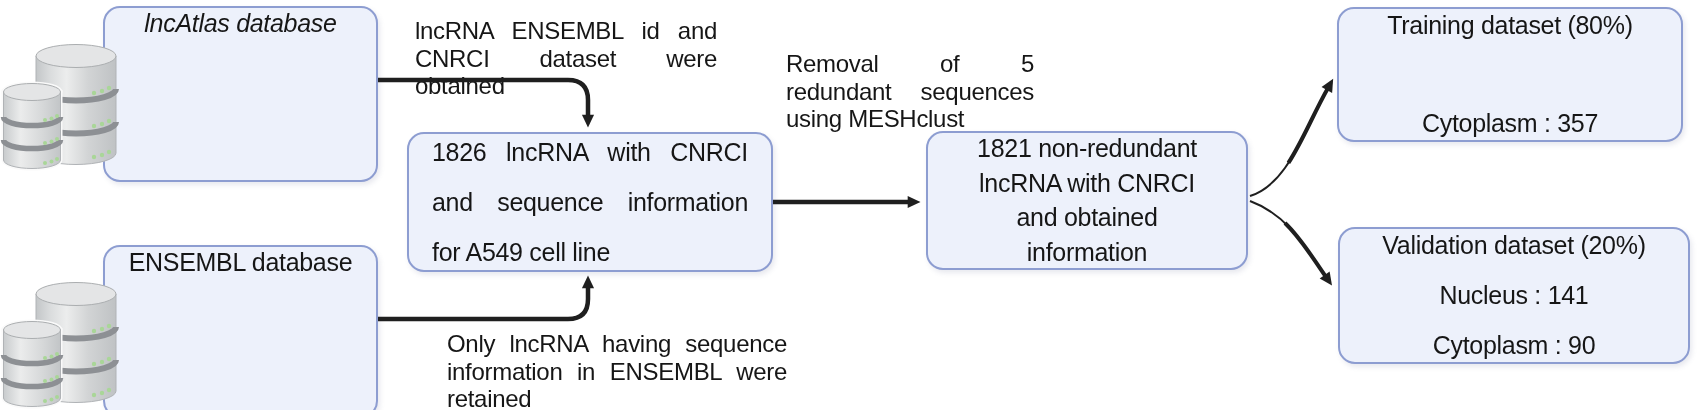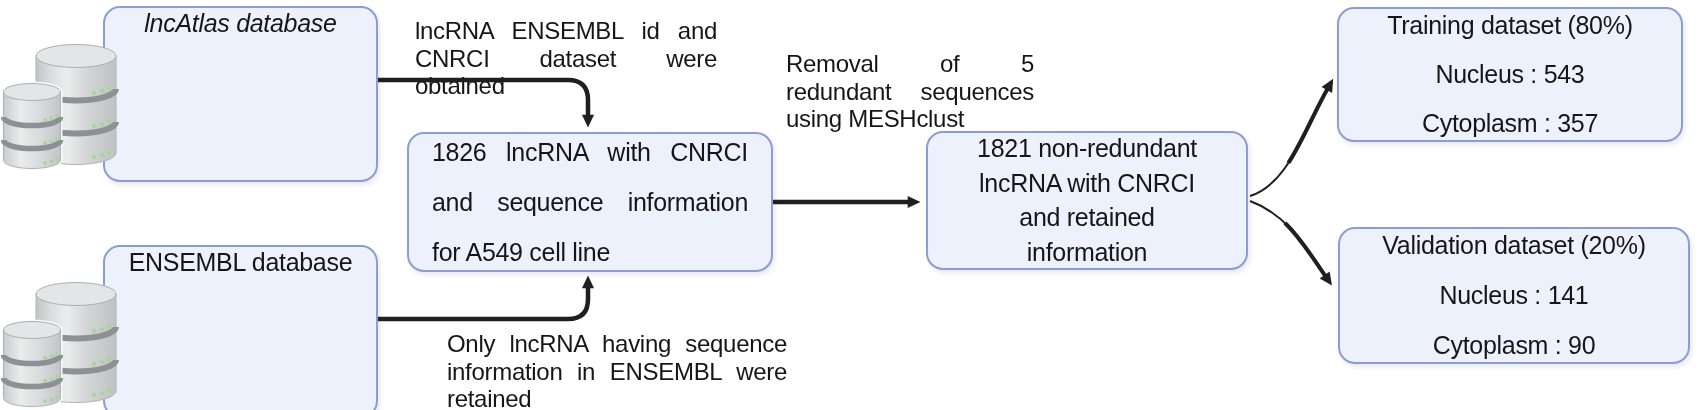--- a/index.html
+++ b/index.html
@@ -51,27 +51,26 @@
 
   <div class="node jtext" id="n-1826">
       <div>1826 lncRNA with CNRCI</div>
       <div>and sequence information</div>
       <div>for A549 cell line</div>
     </div>
 
   <div class="node ctext" id="n-1821">
       <div>1821 non-redundant</div>
       <div>lncRNA with CNRCI</div>
-      <div>and retained</div>
+      <div>and obtained</div>
       <div>information</div>
     </div>
 
   <div class="node ctext" id="n-training">
       <div>Training dataset (80%)</div>
-      <div>Nucleus : 543</div>
       <div>Cytoplasm : 357</div>
     </div>
 
   <div class="node ctext" id="n-validation">
       <div>Validation dataset (20%)</div>
       <div>Nucleus : 141</div>
       <div>Cytoplasm : 90</div>
     </div>
 
   <div class="edge-label" id="lab-obtained">

